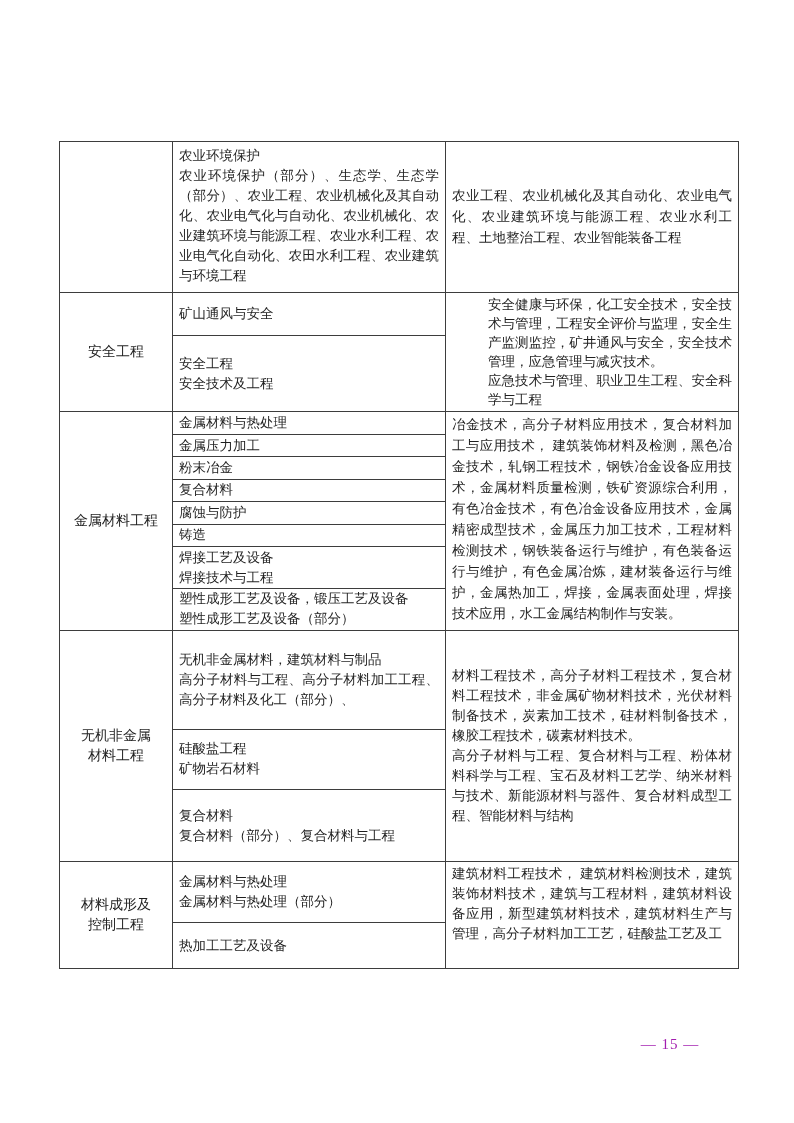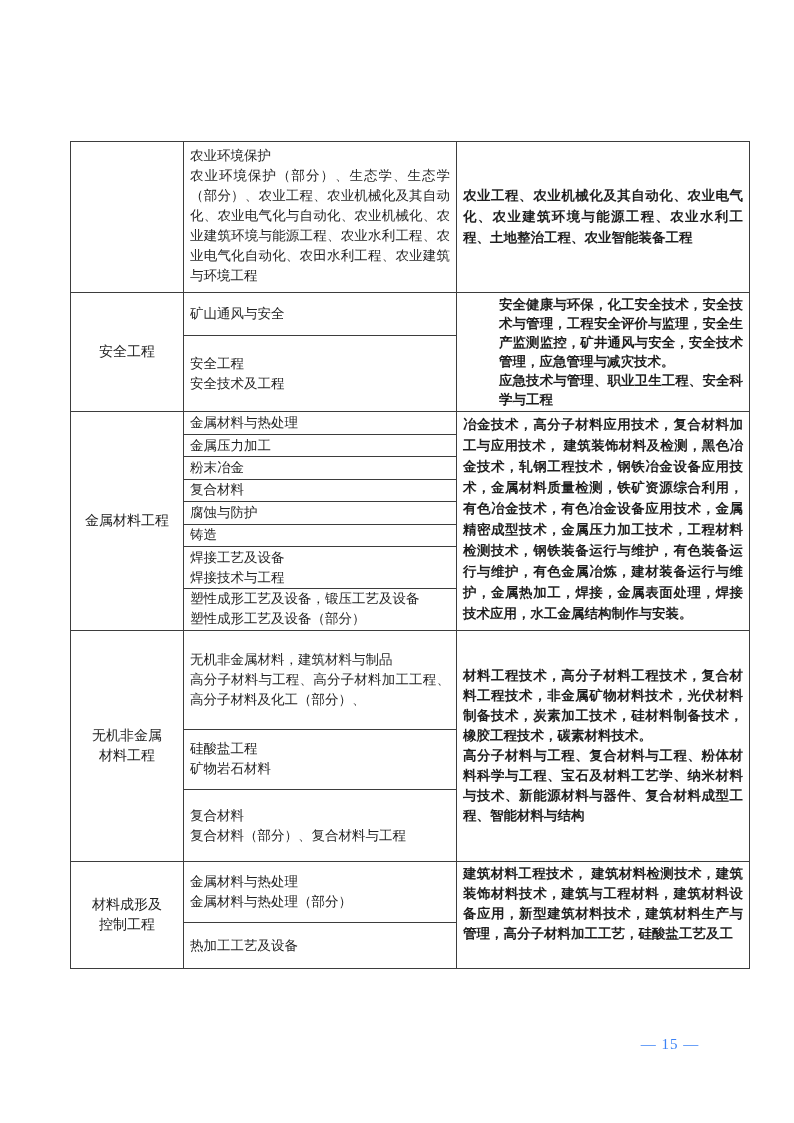--- a/index.html
+++ b/index.html
@@ -6,21 +6,21 @@
   .page{
     position:relative;
     width:794px;height:1123px;
     margin:0 auto;
     background:#ffffff;
     font-family:"Liberation Serif","DejaVu Serif",serif;
     color:#1f1f1f;
     overflow:hidden;
   }
   .majors-table{
-    position:absolute;left:70px;top:141px;
+    position:absolute;left:59px;top:141px;
     width:680px;height:828px;
     border:1px solid #3d3d3d;
     box-sizing:border-box;
     display:flex;flex-direction:column;
     font-size:13.5px;line-height:20px;
   }
   .trow{display:flex;box-sizing:border-box;overflow:hidden;}
   .trow + .trow{border-top:1px solid #3d3d3d;}
   .cat{
     width:113px;flex:0 0 113px;
@@ -50,33 +50,32 @@
   .sub + .sub{border-top:1px solid #3d3d3d;}
   .sub.top{justify-content:flex-start;padding-top:4px;}
   .rightcell{
     flex:1;
     box-sizing:border-box;
     padding:2px 6px;
     white-space:pre-line;
     text-align:justify;
     display:flex;flex-direction:column;justify-content:flex-start;
     overflow:hidden;
-    font-weight:bold;
   }
   .rightcell.center{justify-content:center;}
   .lh19{line-height:19px;margin-left:36px;}
   .lh21{line-height:21px;}
   .page-number{
     position:absolute;
     left:615px;top:1036px;
     width:110px;
     text-align:center;
     font-size:15px;
     letter-spacing:1px;
-    color:#3b82f6;
+    color:#a21caf;
   }
 </style>
 </head>
 <body>
 
 <div class="page">
 
   <div class="majors-table">
 
     <div class="trow" style="height:150px">

